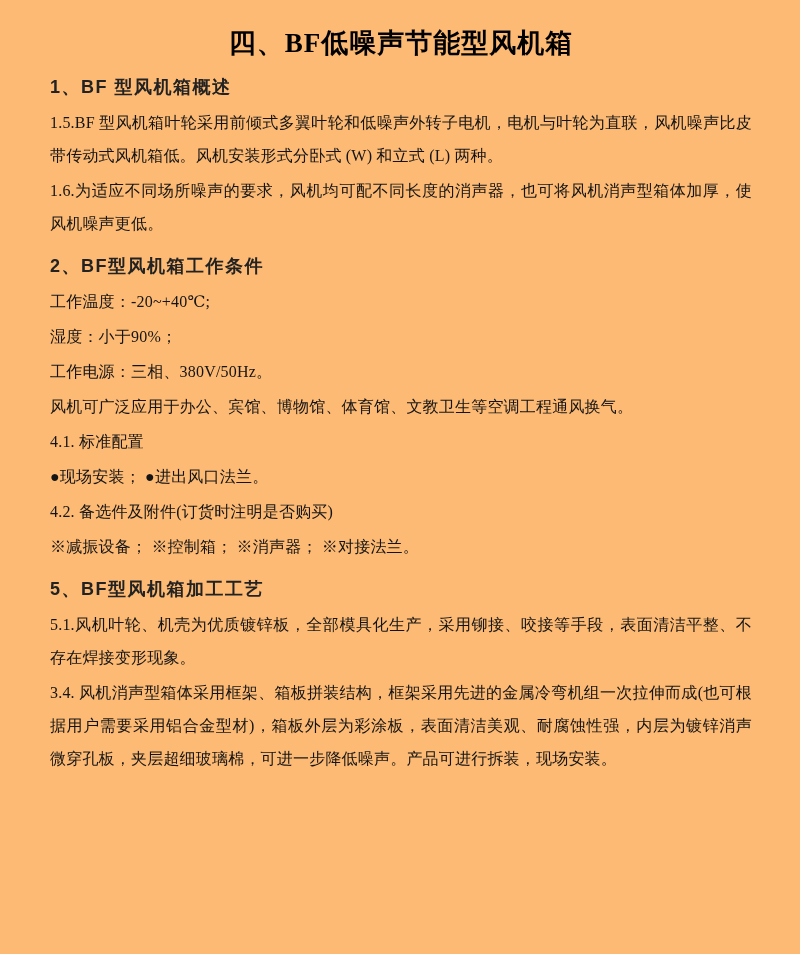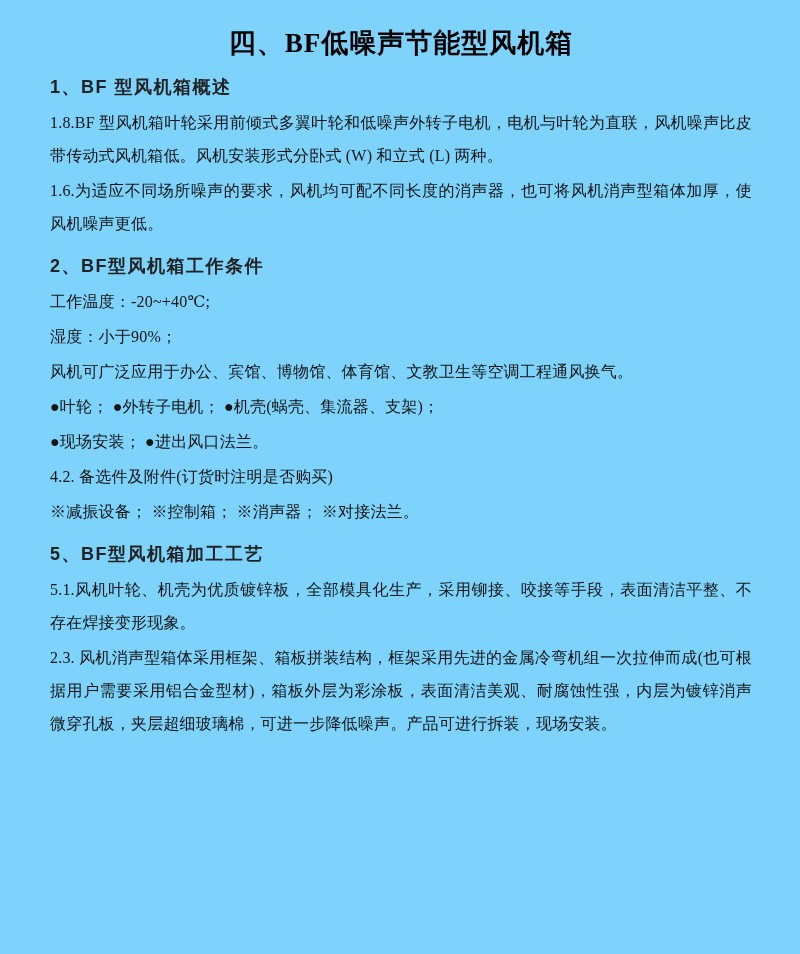--- a/index.html
+++ b/index.html
@@ -5,21 +5,21 @@
   html, body {
     margin: 0;
     padding: 0;
     background: #ffffff;
   }
   .page {
     position: relative;
     width: 800px;
     height: 954px;
     box-sizing: border-box;
-    background: #7dd3fc;
+    background: #fdba74;
     padding: 26px 46px 0 48px;
     overflow: hidden;
     font-family: "Liberation Serif", "DejaVu Serif", serif;
     color: #1a1a1a;
   }
   .doc-title {
     margin: 0 0 4px 0;
     text-align: center;
     font-family: "Liberation Serif", "DejaVu Serif", serif;
     font-weight: bold;
@@ -49,40 +49,41 @@
 </style>
 </head>
 <body>
 
 <div class="page">
 
   <h1 class="doc-title">四、BF低噪声节能型风机箱</h1>
 
   <section>
     <h2 class="sec-heading">1、BF 型风机箱概述</h2>
-    <p class="para">1.8.BF 型风机箱叶轮采用前倾式多翼叶轮和低噪声外转子电机，电机与叶轮为直联，风机噪声比皮带传动式风机箱低。风机安装形式分卧式 (W) 和立式 (L) 两种。</p>
+    <p class="para">1.5.BF 型风机箱叶轮采用前倾式多翼叶轮和低噪声外转子电机，电机与叶轮为直联，风机噪声比皮带传动式风机箱低。风机安装形式分卧式 (W) 和立式 (L) 两种。</p>
     <p class="para">1.6.为适应不同场所噪声的要求，风机均可配不同长度的消声器，也可将风机消声型箱体加厚，使风机噪声更低。</p>
   </section>
 
   <section>
     <h2 class="sec-heading">2、BF型风机箱工作条件</h2>
     <p class="para">工作温度：-20~+40℃;</p>
     <p class="para">湿度：小于90%；</p>
+    <p class="para">工作电源：三相、380V/50Hz。</p>
   </section>
 
   <section>
     <p class="para">风机可广泛应用于办公、宾馆、博物馆、体育馆、文教卫生等空调工程通风换气。</p>
   </section>
 
   <section>
-    <p class="para">●叶轮； ●外转子电机； ●机壳(蜗壳、集流器、支架)；</p>
+    <p class="para">4.1. 标准配置</p>
     <p class="para">●现场安装； ●进出风口法兰。</p>
     <p class="para">4.2. 备选件及附件(订货时注明是否购买)</p>
     <p class="para">※减振设备； ※控制箱； ※消声器； ※对接法兰。</p>
   </section>
 
   <section>
     <h2 class="sec-heading">5、BF型风机箱加工工艺</h2>
     <p class="para">5.1.风机叶轮、机壳为优质镀锌板，全部模具化生产，采用铆接、咬接等手段，表面清洁平整、不存在焊接变形现象。</p>
-    <p class="para">2.3. 风机消声型箱体采用框架、箱板拼装结构，框架采用先进的金属冷弯机组一次拉伸而成(也可根据用户需要采用铝合金型材)，箱板外层为彩涂板，表面清洁美观、耐腐蚀性强，内层为镀锌消声微穿孔板，夹层超细玻璃棉，可进一步降低噪声。产品可进行拆装，现场安装。</p>
+    <p class="para">3.4. 风机消声型箱体采用框架、箱板拼装结构，框架采用先进的金属冷弯机组一次拉伸而成(也可根据用户需要采用铝合金型材)，箱板外层为彩涂板，表面清洁美观、耐腐蚀性强，内层为镀锌消声微穿孔板，夹层超细玻璃棉，可进一步降低噪声。产品可进行拆装，现场安装。</p>
   </section>
 
 </div>
 
 </body></html>

